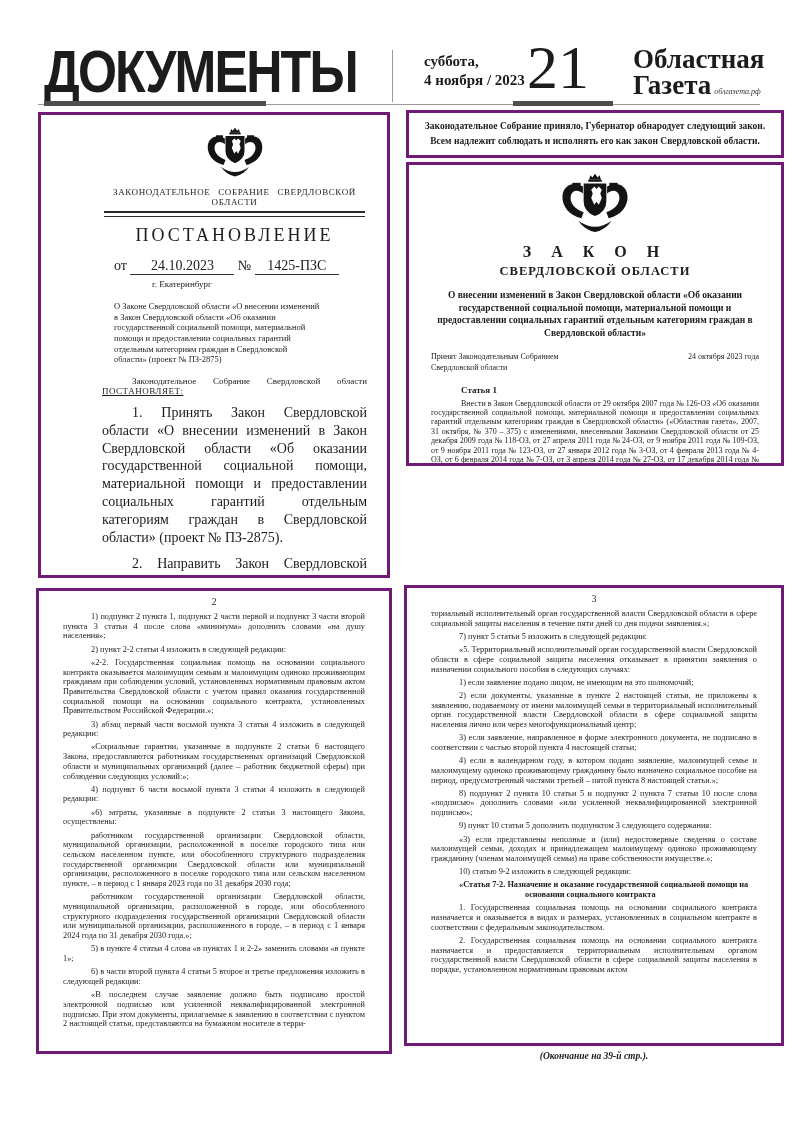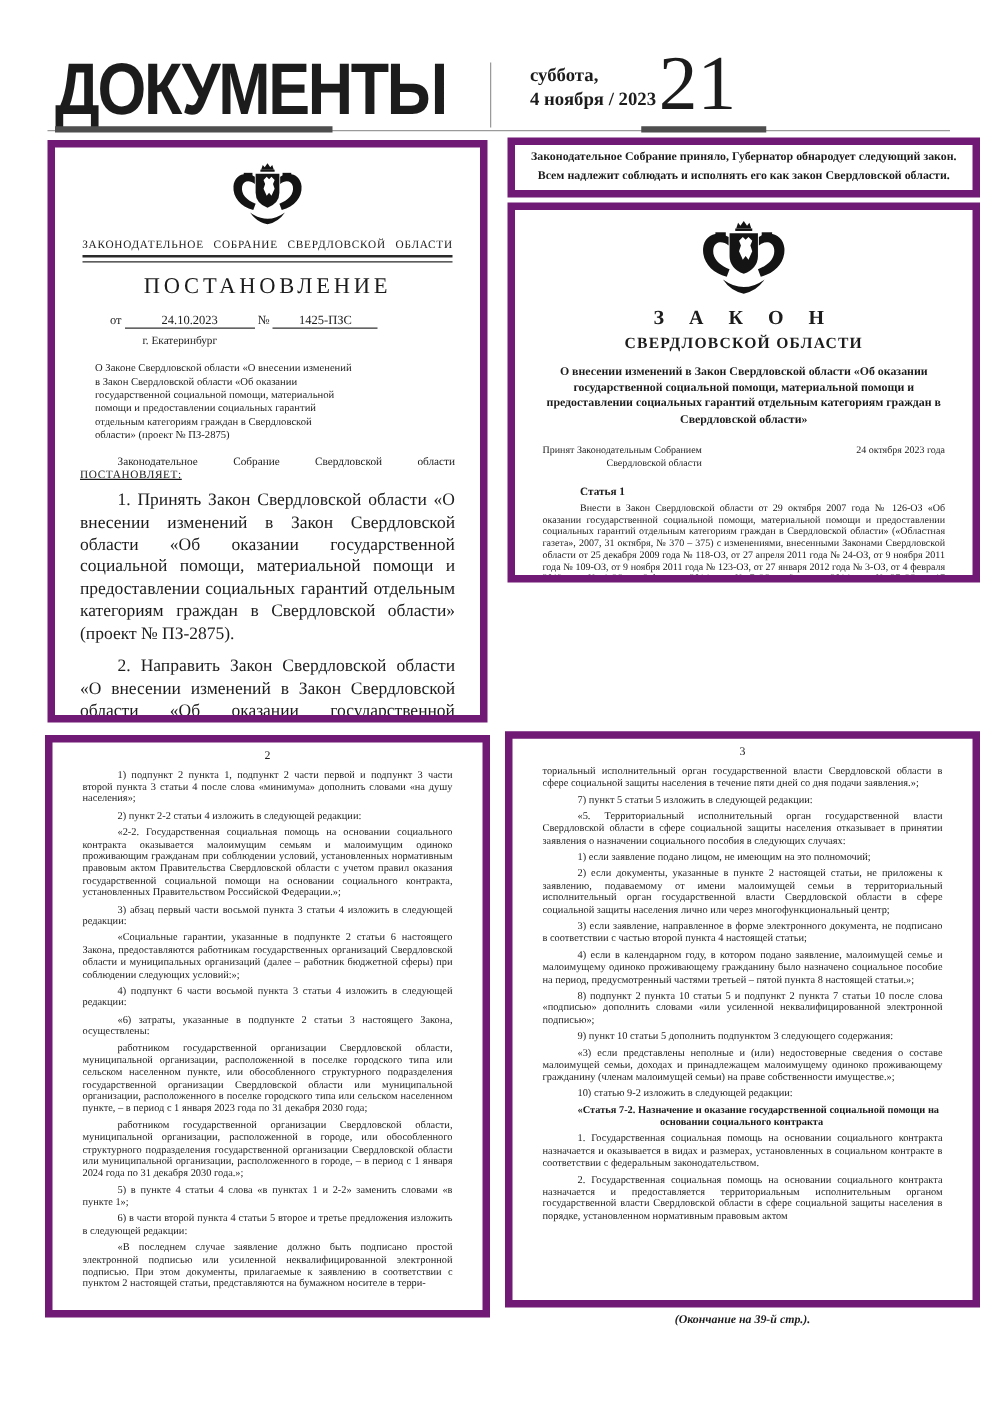--- a/index.html
+++ b/index.html
@@ -12,58 +12,58 @@
   .hdr-rule{position:absolute;left:38px;top:104px;width:722px;height:1px;background:#9a9a9a;}
   .hdr-bar1{position:absolute;left:44px;top:101px;width:222px;height:5px;background:#4e4e4e;}
   .hdr-bar2{position:absolute;left:513px;top:101px;width:100px;height:5px;background:#4e4e4e;}
   .hdr-div{position:absolute;left:392px;top:50px;width:1px;height:52px;background:#9a9a9a;}
   .hdr-date{position:absolute;left:424px;top:52px;font-size:15px;font-weight:700;line-height:1.25;}
   .hdr-page{position:absolute;left:527px;top:36px;font-size:62px;line-height:1;}
   .brand{position:absolute;left:633px;top:46px;font-weight:700;font-size:27px;line-height:.98;}
   .brand-site{font-size:8px;font-style:italic;font-weight:400;color:#333;margin-left:3px;letter-spacing:0;}
 
   
-  .docbox{position:absolute;background:#fff;border:6px solid #701a75;box-sizing:border-box;overflow:hidden;}
-  #res-box{left:38px;top:112px;width:352px;height:466px;}
+  .docbox{position:absolute;background:#fff;border:3px solid #701a75;box-sizing:border-box;overflow:hidden;}
+  #res-box{left:38px;top:112px;width:352px;height:466px;padding-left:41px;}
   #notice-box{left:406px;top:110px;width:378px;height:48px;display:flex;align-items:center;justify-content:center;}
   #law-box{left:406px;top:162px;width:378px;height:304px;}
   #p2-box{left:36px;top:588px;width:356px;height:466px;}
   #p3-box{left:404px;top:585px;width:380px;height:461px;}
   .cont-line{position:absolute;left:404px;top:1051px;width:380px;text-align:center;
              font-size:9.5px;font-style:italic;font-weight:700;}
 
   
   .notice-text{text-align:center;font-size:9.5px;font-weight:700;line-height:1.55;padding:0 10px;}
 
   
   .res-inner{padding:12px 20px 0;}
   .emblem{display:block;margin:0 auto;}
   .res-org{text-align:center;font-size:9px;letter-spacing:.6px;word-spacing:5px;margin-top:8px;}
   .dbl-rule{height:3px;border-top:2px solid #2a2a2a;border-bottom:1px solid #2a2a2a;margin:4px 2px 8px;}
   .res-doctype{text-align:center;font-size:18px;letter-spacing:3px;margin:8px 0 12px;}
-  .res-dateline{font-size:10px;margin-left:24px;}
+  .res-dateline{font-size:14px;margin-left:12px;}
   .u{display:inline-block;border-bottom:1px solid #333;text-align:center;}
   .u-date{width:104px;} .u-num{width:84px;}
   .res-city{font-size:9px;margin:4px 0 12px 50px;}
   .res-subject{width:208px;font-size:8.5px;line-height:1.25;margin-left:12px;}
   .res-resolves{font-size:9px;text-indent:30px;text-align:justify;margin-top:11px;}
   .postan{text-decoration:underline;letter-spacing:.5px;}
   .res-para{font-size:14px;line-height:1.28;text-align:justify;text-indent:30px;margin-top:8px;}
   .res-sign{position:relative;margin-top:16px;height:96px;font-size:9px;}
   .sign-title{position:absolute;left:12px;top:36px;line-height:1.4;margin-top:40px;}
   .sign-name{position:absolute;right:14px;top:40px;}
   .stamp{position:absolute;left:116px;top:-2px;transform:rotate(-14deg);opacity:.88;}
 
   
   .law-inner{padding:8px 22px 0;text-align:center;}
   .law-doctype{font-size:16px;font-weight:700;letter-spacing:8px;margin-top:8px;}
   .law-region{font-size:12.5px;font-weight:700;letter-spacing:1px;margin-top:3px;}
   .law-title{font-size:9.5px;font-weight:700;line-height:1.32;margin:10px auto 0;max-width:322px;}
   .law-adopted{display:flex;justify-content:space-between;align-items:flex-start;
-               font-size:8px;text-align:right;margin-top:13px;line-height:1.35;}
+               font-size:8px;text-align:left;margin-top:13px;line-height:1.35;}
   .law-art-h{font-weight:700;font-size:9px;text-align:left;margin:11px 0 4px 30px;}
   .law-body{font-size:8px;line-height:1.17;text-align:justify;text-indent:30px;}
 
   
   .pg-inner{padding:6px 24px 0;}
   .pg-num{text-align:center;font-size:9.5px;margin-bottom:5px;}
   .para{font-size:8.3px;line-height:1.17;text-align:justify;text-indent:28px;margin:0 0 3.5px;}
   .para.flush{text-indent:0;}
   .para.art-head{font-weight:700;text-align:left;padding-left:94px;text-indent:-66px;}
 </style>
@@ -91,20 +91,24 @@
   <div class="hdr-title">ДОКУМЕНТЫ</div>
   <div class="hdr-rule"></div>
   <div class="hdr-bar1"></div>
   <div class="hdr-bar2"></div>
   <div class="hdr-div"></div>
   <div class="hdr-date">
     <div>суббота,</div>
     <div>4 ноября / 2023</div>
   </div>
   <div class="hdr-page">21</div>
+  <div class="brand">
+    <div>Областная</div>
+    <div><span>Газета</span><span class="brand-site">облгазета.рф</span></div>
+  </div>
 
   <div class="docbox" id="res-box">
     <div class="res-inner">
       <svg class="emblem" viewBox="0 0 120 82" width="76" height="52">
           <use href="#emblem-g"></use>
         </svg>
       <div class="res-org">ЗАКОНОДАТЕЛЬНОЕ СОБРАНИЕ СВЕРДЛОВСКОЙ ОБЛАСТИ</div>
       <div class="dbl-rule"></div>
       <div class="res-doctype">ПОСТАНОВЛЕНИЕ</div>
       <div class="res-dateline">

